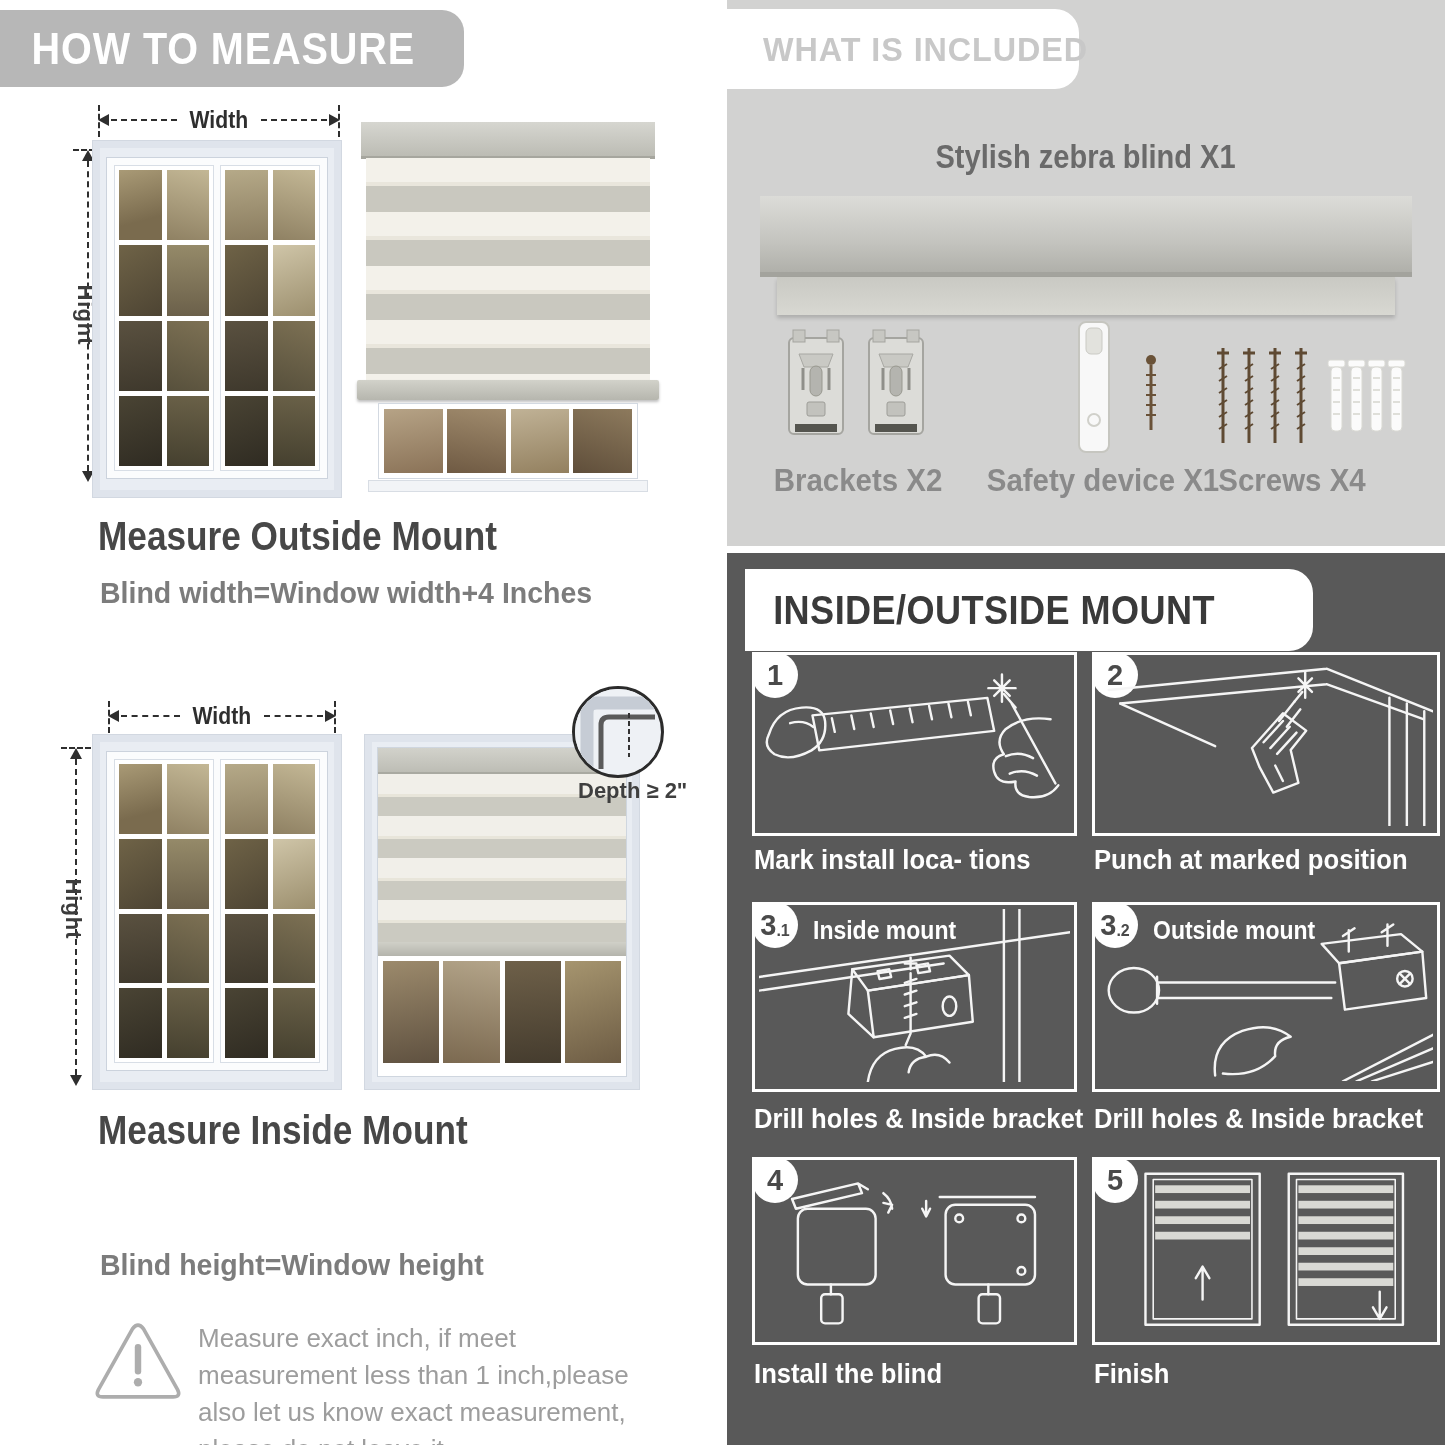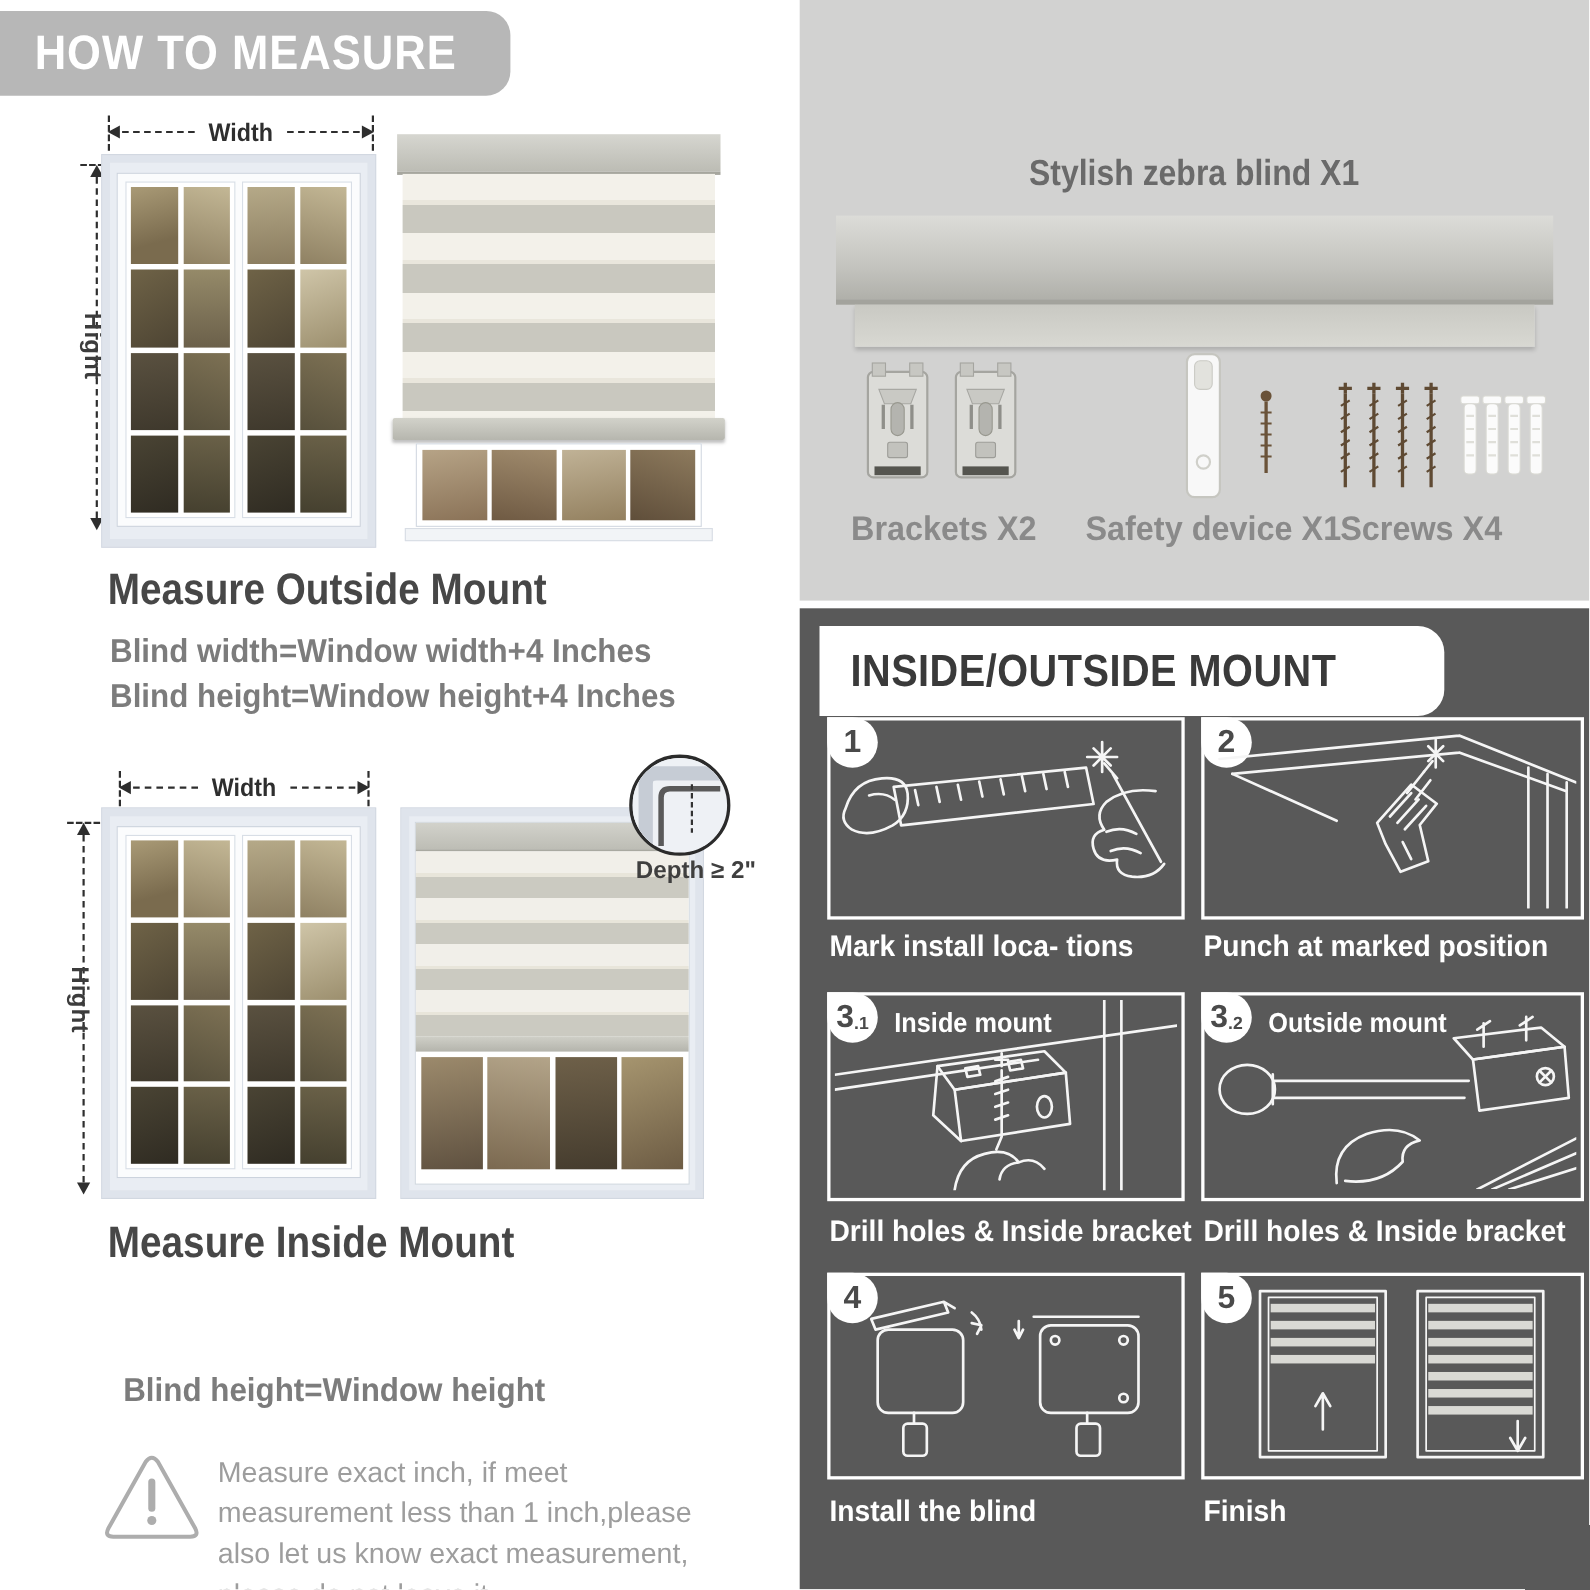--- a/index.html
+++ b/index.html
@@ -192,23 +192,20 @@
       <div class="mini-sill"></div>
     </div>
   </div>
 
   <div class="h-title" style="left:98px;top:514px;">
     <span class="cond">Measure Outside Mount</span>
   </div>
   <div class="sub-line" style="left:100px;top:576px;">
     <span class="cond2">Blind width=Window width+4 Inches</span>
   </div>
-  <div class="sub-line" style="left:100px;top:617px;">
-    <span class="cond2">Blind height=Window height+4 Inches</span>
-  </div>
 
   <div class="abs" style="left:60px;top:692px;width:630px;height:406px;">
     <div class="harrow" style="left:48px;top:16px;width:228px;">
       <i class="tickv l"></i>
       <span class="ah l"></span>
         <span class="dash"></span>
       <span class="dim">Width</span>
       <span class="dash"></span>
         <span class="ah r"></span>
       <i class="tickv r"></i>
@@ -271,34 +268,37 @@
         <path d="M26 80 V36 Q26 28 34 28 H80" stroke="#5a5a5a" stroke-width="5" fill="none"></path>
         <path d="M54 24 V68" stroke="#333" stroke-width="2" stroke-dasharray="5 3" fill="none"></path>
       </svg>
     </div>
     <span class="depth-label" style="left:518px;top:86px;">Depth ≥ 2"</span>
   </div>
 
   <div class="h-title" style="left:98px;top:1108px;">
     <span class="cond">Measure Inside Mount</span>
   </div>
-  <div class="sub-line" style="left:112px;top:1248px;">
+  <div class="sub-line" style="left:100px;top:1248px;">
     <span class="cond2">Blind height=Window height</span>
   </div>
 
   <div class="abs" style="left:92px;top:1316px;width:92px;height:92px;">
     <svg viewBox="0 0 100 92" width="92" height="92">
       <path d="M44 10 Q50 2 56 10 L93 76 Q97 84 88 84 H12 Q3 84 7 76 Z" fill="none" stroke="#adadad" stroke-width="4" stroke-linejoin="round"></path>
       <path d="M50 30 V56" stroke="#adadad" stroke-width="7" stroke-linecap="round" fill="none"></path>
       <circle cx="50" cy="68" r="4.5" fill="#adadad"></circle>
     </svg>
   </div>
   <div class="warn-text" style="left:198px;top:1320px;">Measure exact inch, if meet measurement less than 1 inch,please also let us know exact measurement, please do not leave it</div>
 
   <div class="panel-light">
+    <div class="banner-white pl-banner">
+      <span>WHAT IS INCLUDED</span>
+    </div>
     <div class="product-label">
       <span class="cond" style="transform-origin:center;">Stylish zebra blind X1</span>
     </div>
 
     <div class="rail-main"></div>
     <div class="rail-roll"></div>
 
     <div class="abs" style="left:56px;top:322px;">
       <svg width="150" height="128" viewBox="0 0 150 128">
         <defs>

